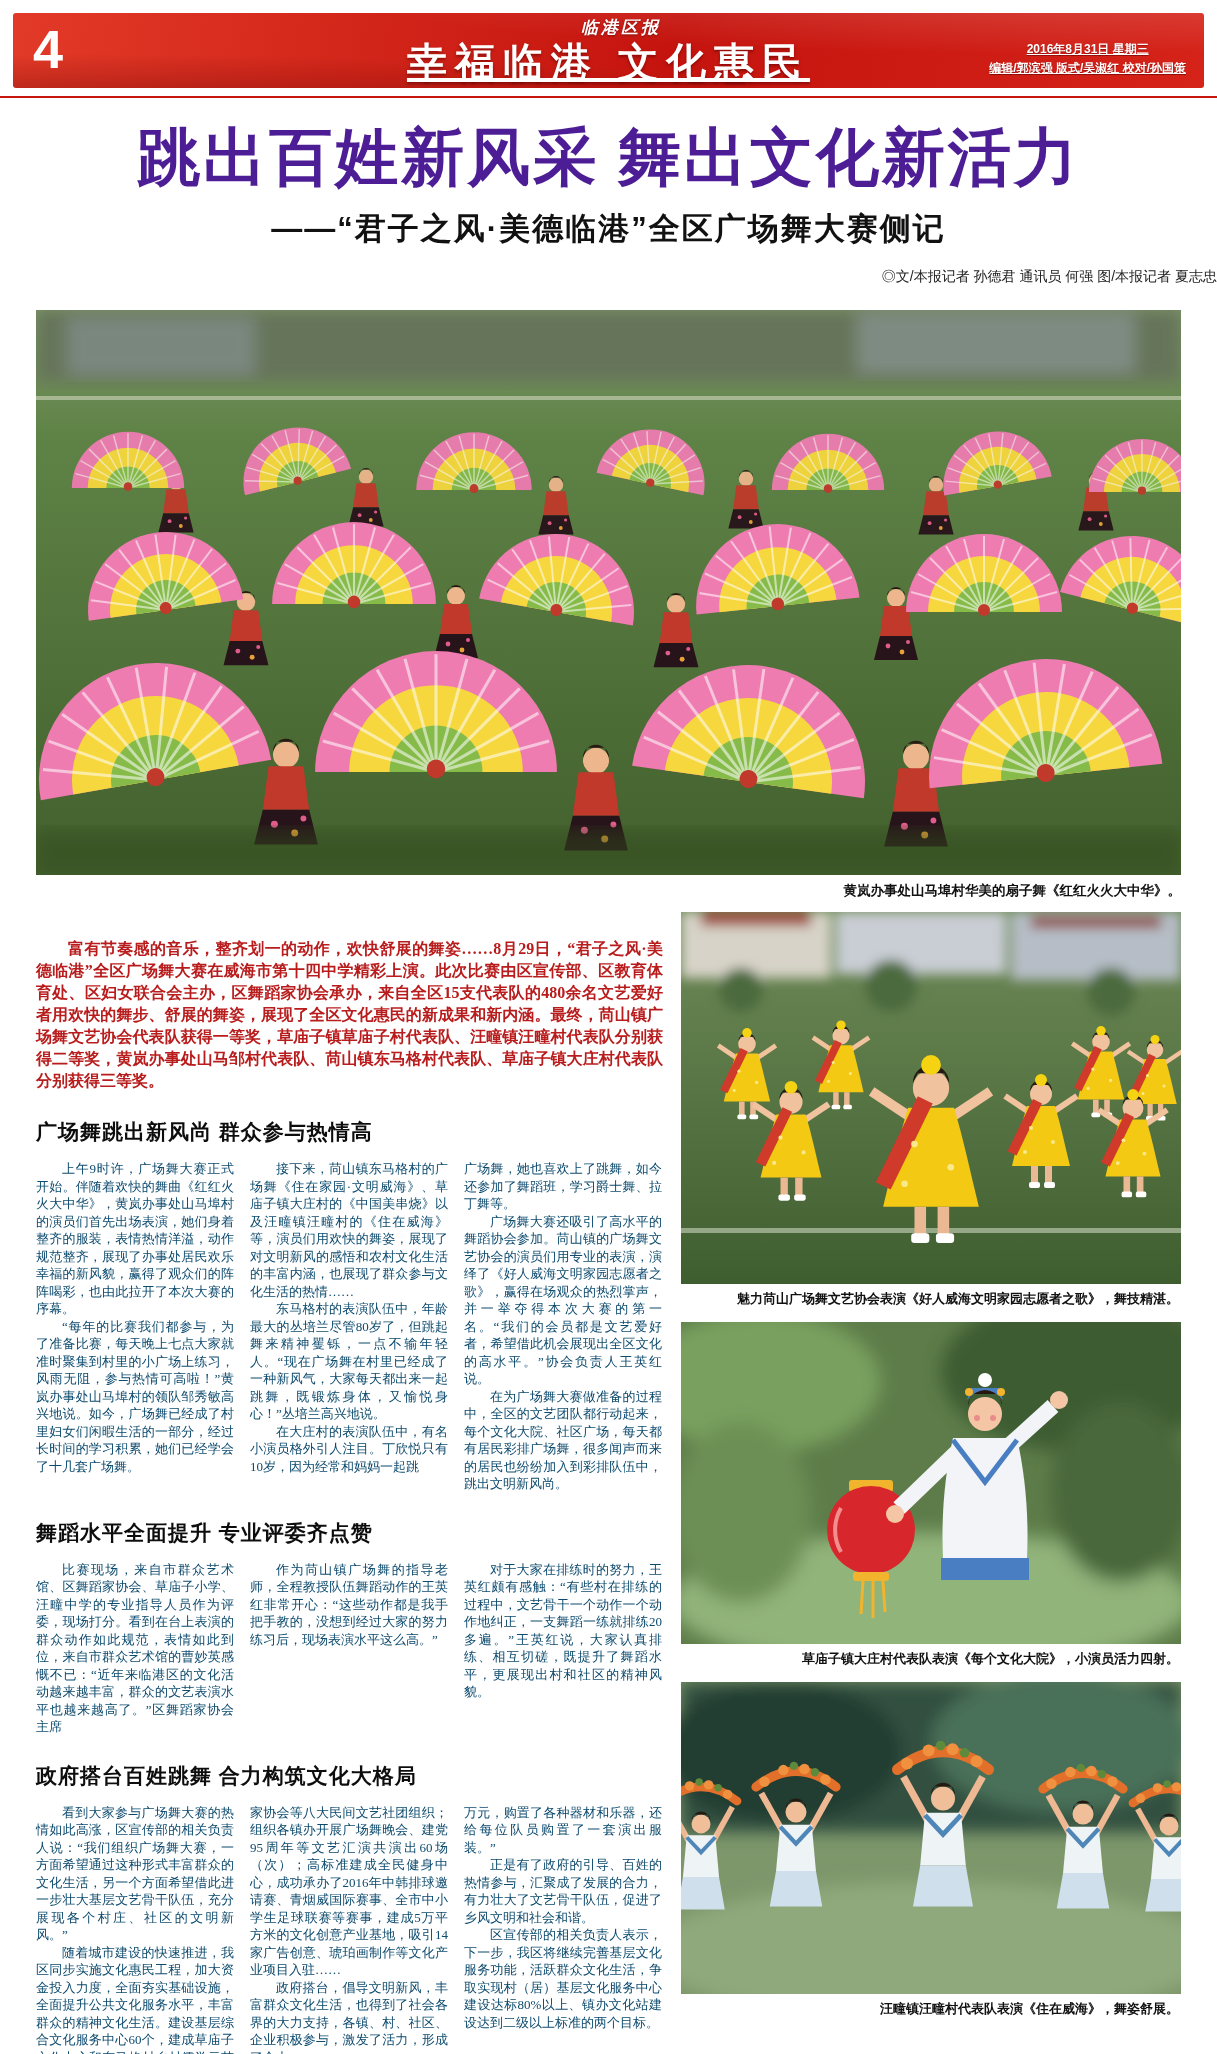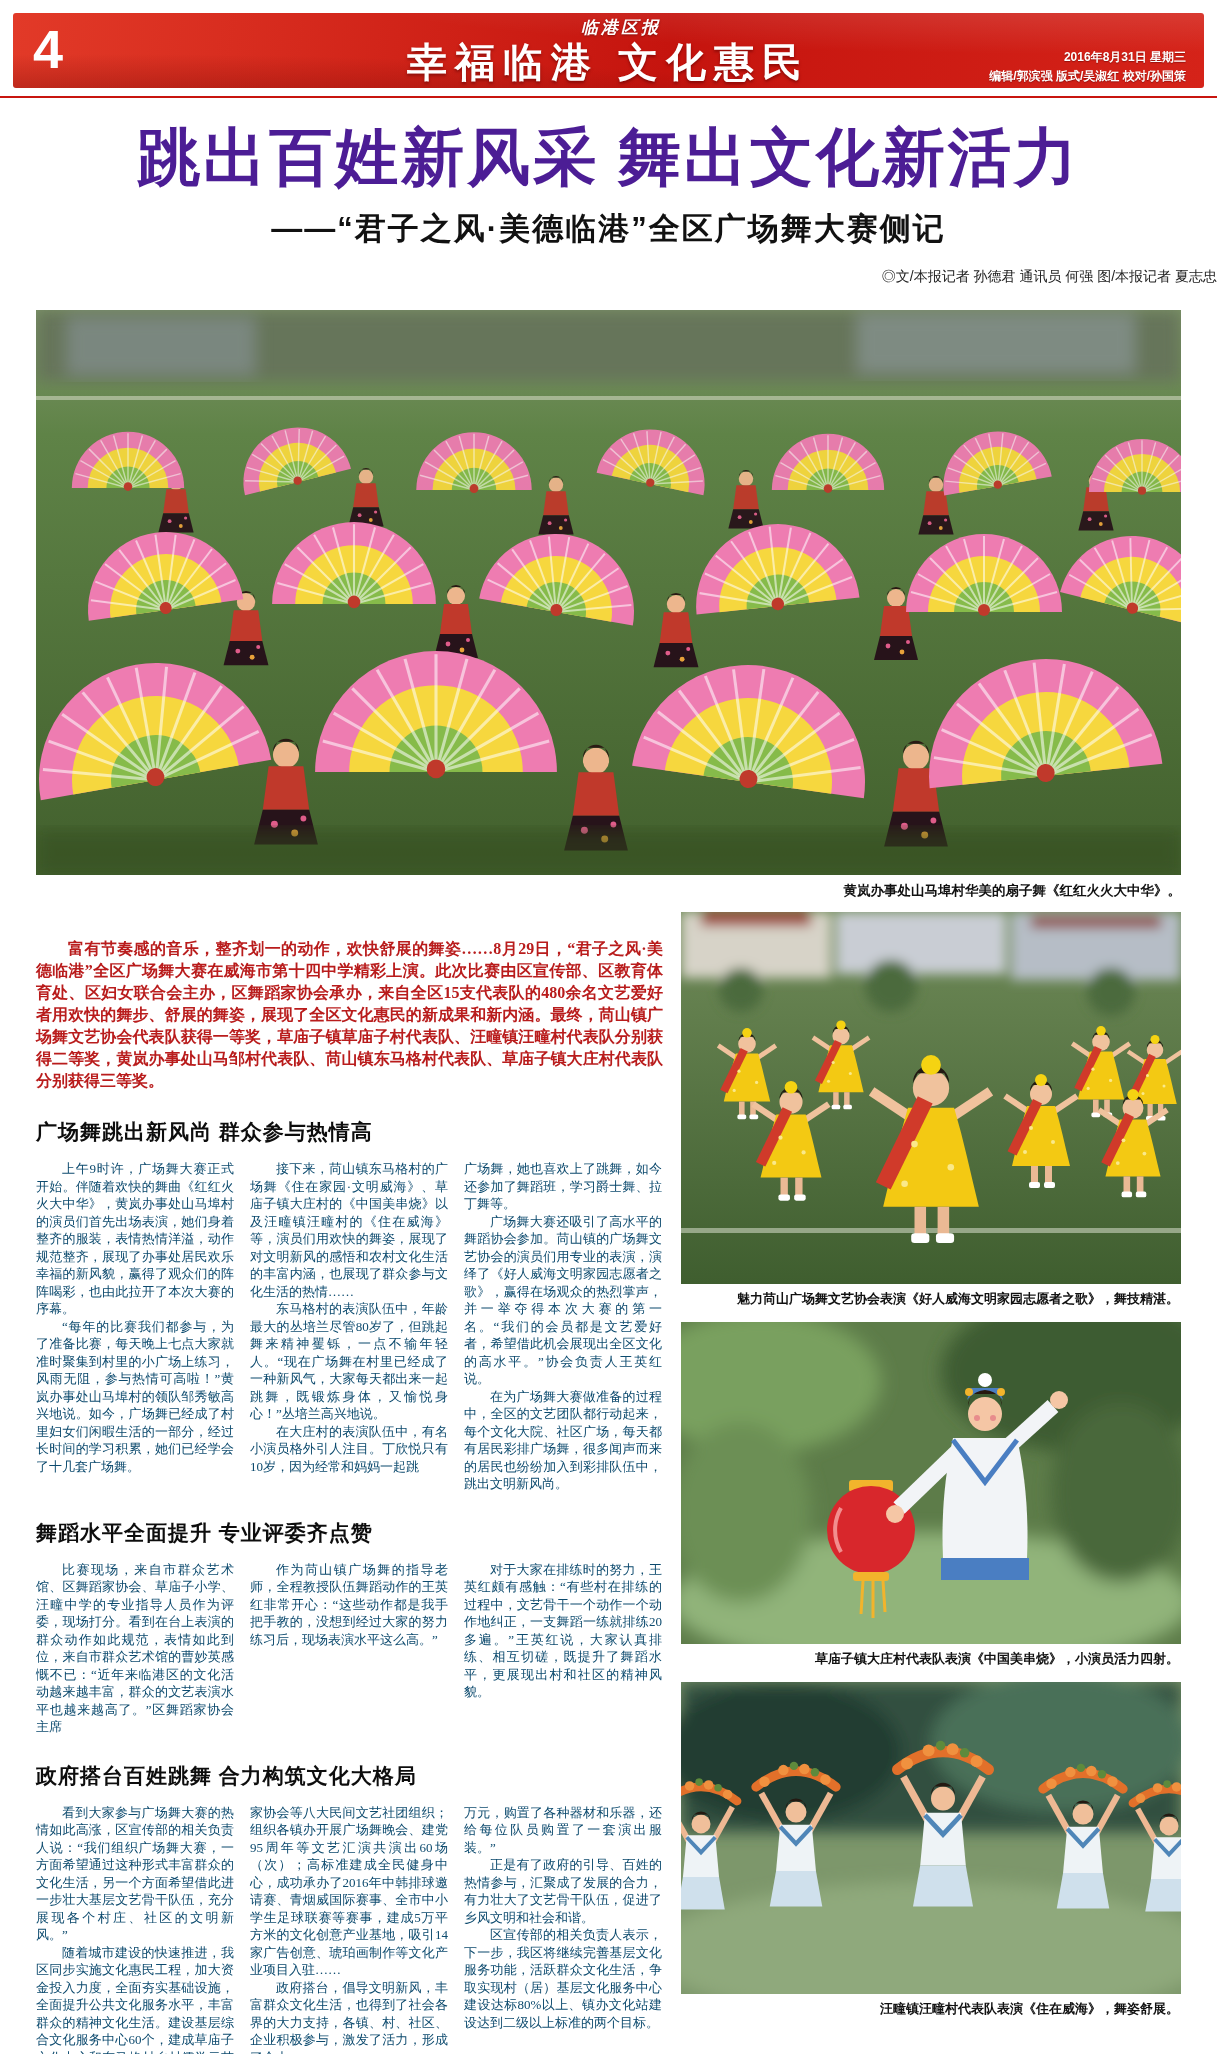--- a/index.html
+++ b/index.html
@@ -8,22 +8,22 @@
 
   
   .masthead{position:absolute;left:13px;right:13px;top:13px;height:75px;border-radius:3px;color:#fff;
     background:
       radial-gradient(120% 190% at 88% -50%, rgba(255,255,255,.22), rgba(255,255,255,0) 55%),
       radial-gradient(140% 210% at 8% 170%, rgba(120,8,4,.85), rgba(120,8,4,0) 55%),
       linear-gradient(100deg,#e23a28,#c5140e 55%,#d52319);}
   .page-num{position:absolute;left:20px;top:6px;font-size:54px;font-weight:bold;line-height:60px;color:#fff;}
   .mast-center{position:absolute;left:0;right:0;top:3px;text-align:center;}
   .paper-logo{font-family:"DejaVu Serif",serif;font-style:italic;font-weight:bold;font-size:17px;letter-spacing:3px;text-shadow:0 1px 2px rgba(90,0,0,.6);padding-left:25px;}
-  .banner-title{font-size:40px;font-weight:900;letter-spacing:8px;line-height:46px;text-shadow:0 2px 3px rgba(90,0,0,.55);}
-  .mast-right{position:absolute;right:18px;top:35px;text-align:right;font-size:12px;line-height:19px;font-weight:bold;text-shadow:0 1px 1px rgba(90,0,0,.5);}
+  .banner-title{font-size:40px;font-weight:900;letter-spacing:8px;line-height:46px;text-shadow:0 2px 3px rgba(90,0,0,.55);text-decoration:underline;}
+  .mast-right{position:absolute;right:18px;top:27px;text-align:center;font-size:12px;line-height:19px;font-weight:bold;text-shadow:0 1px 1px rgba(90,0,0,.5);text-decoration:underline;}
   .red-rule{position:absolute;left:0;right:0;top:96px;height:2px;background:#c8150f;}
 
   
   .headline-wrap{position:absolute;top:116px;left:0;right:0;text-align:center;}
   .headline{margin:0;font-family:"Liberation Serif","DejaVu Serif",serif;font-weight:700;font-size:63px;letter-spacing:3px;color:#4c1d95;line-height:84px;}
   .subheadline{margin:8px 0 0;font-size:31px;font-weight:700;letter-spacing:2px;color:#111;}
   .byline{margin-top:18px;font-size:14px;color:#222;text-align:right;}
 
   
   .main-photo-fig{position:absolute;top:310px;left:36px;width:1145px;margin:0;}
@@ -310,21 +310,21 @@
             <circle cx="304" cy="92" r="17" fill="#f5c6a5"></circle>
             <circle cx="296" cy="96" r="3" fill="#e88c8c"></circle>
               <circle cx="312" cy="96" r="3" fill="#e88c8c"></circle>
             <path d="M 287 84 A 17 17 0 0 1 321 84 L 318 72 L 290 72 Z" fill="#26180f"></path>
             <path d="M 286 78 Q 304 58 322 78 L 318 66 L 290 66 Z" fill="#4a7ec2"></path>
             <circle cx="304" cy="58" r="7" fill="#ffffff"></circle>
             <circle cx="288" cy="70" r="4" fill="#f2b42c"></circle>
               <circle cx="320" cy="70" r="4" fill="#f2b42c"></circle>
           </svg>
         </div>
-        <figcaption class="rcap">草庙子镇大庄村代表队表演《中国美串烧》，小演员活力四射。</figcaption>
+        <figcaption class="rcap">草庙子镇大庄村代表队表演《每个文化大院》，小演员活力四射。</figcaption>
       </figure>
 
       <figure>
         <div class="rphoto p3">
           <svg viewBox="0 0 500 312" width="500" height="312" preserveAspectRatio="none">
             <defs>
               <filter id="b7">
                   <feGaussianBlur stdDeviation="8"></feGaussianBlur>
                 </filter>
               <g id="bdancer">

